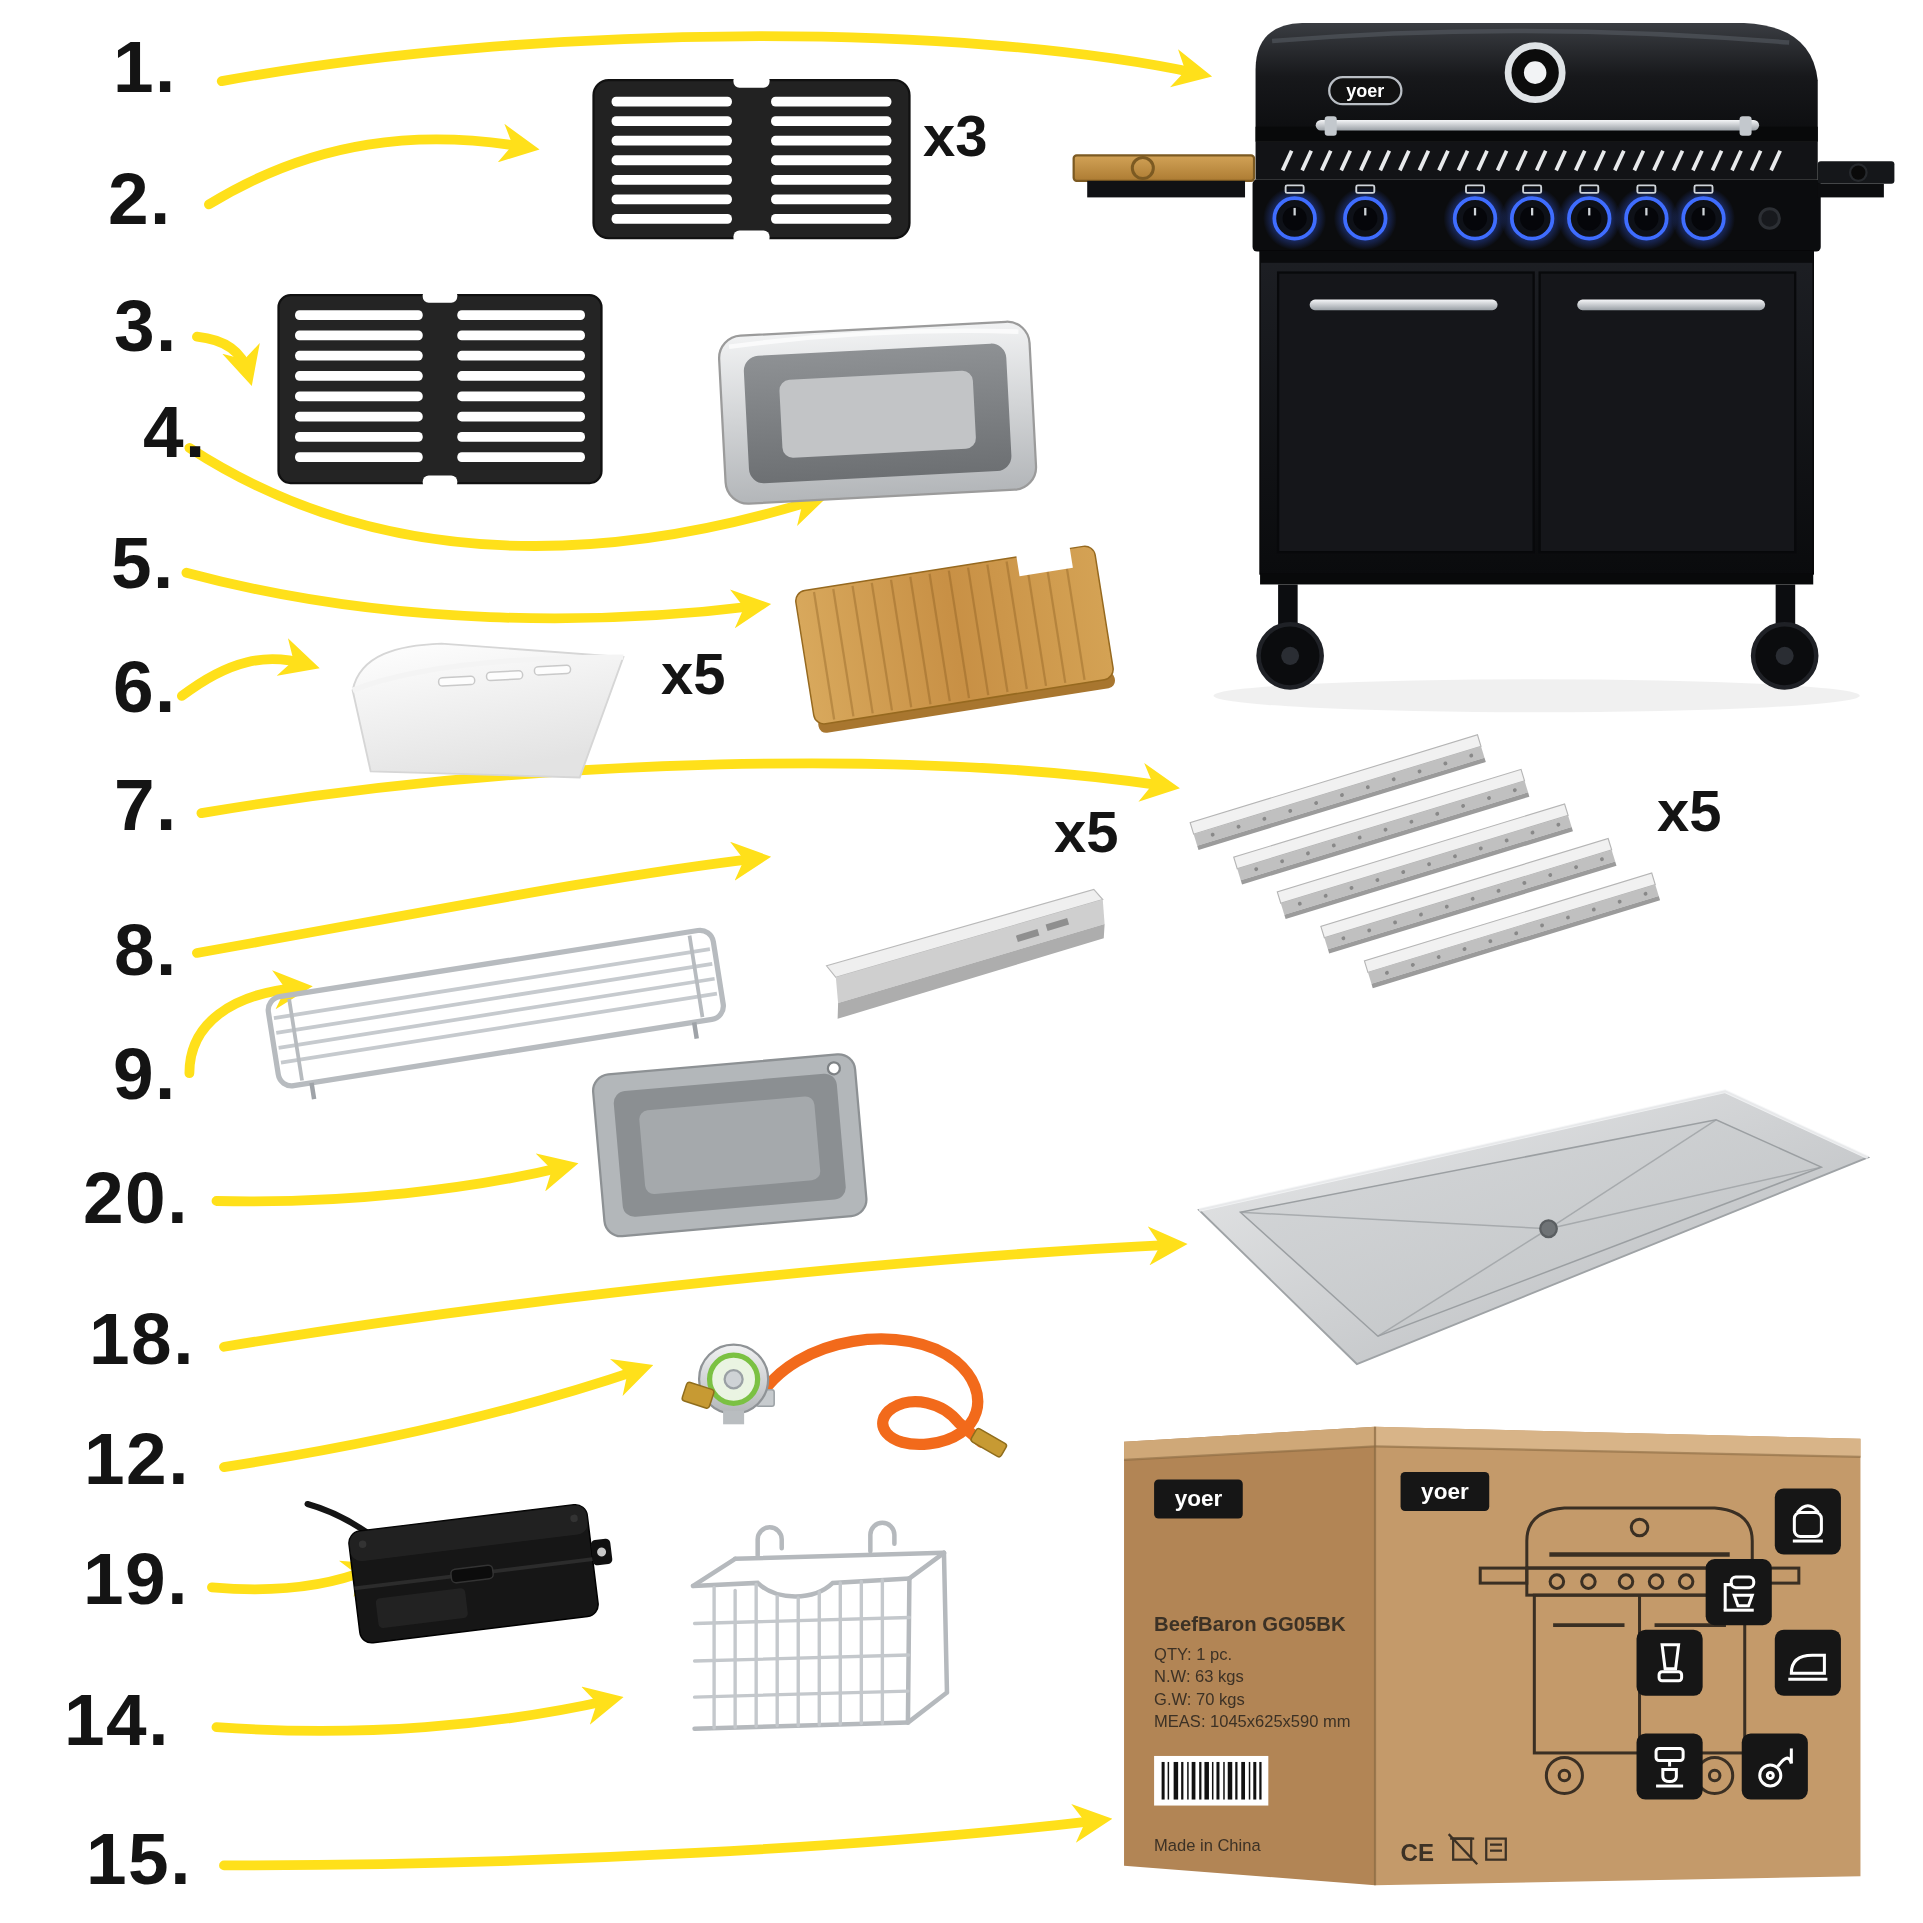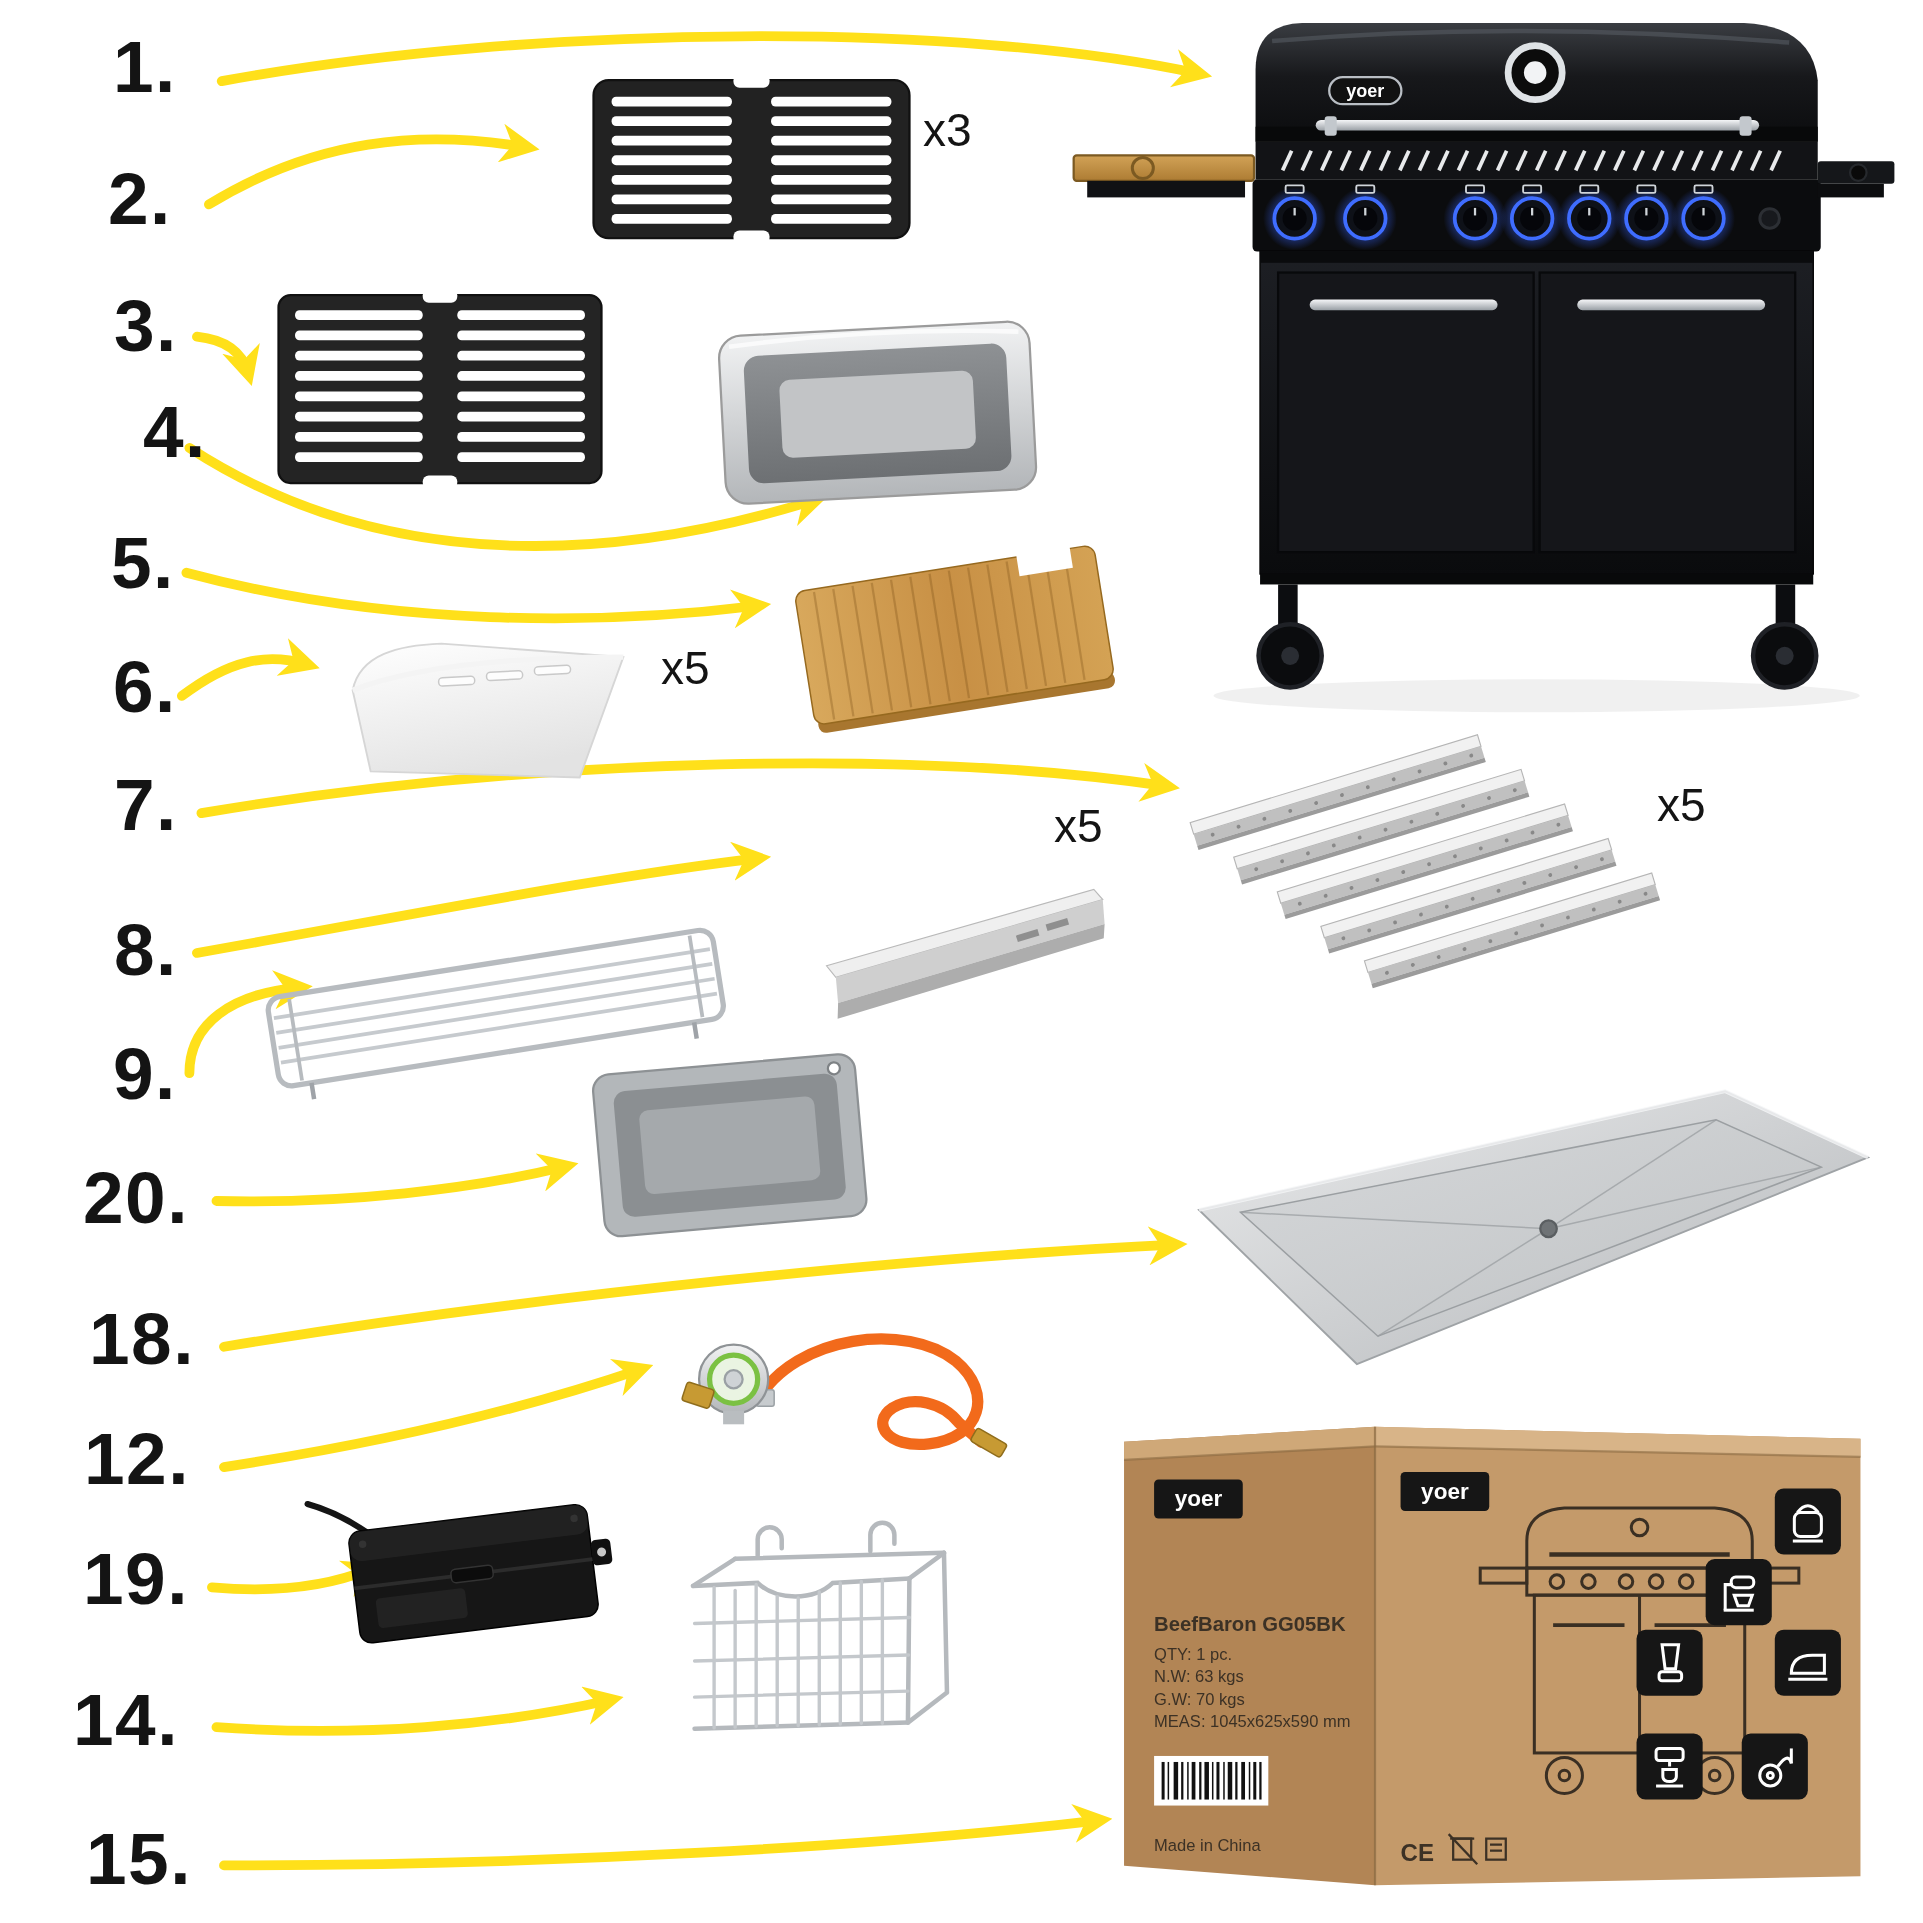--- a/index.html
+++ b/index.html
@@ -1,21 +1,21 @@
 <!DOCTYPE html>
 <html style="--arrow-color: #FFE01A;font-size:12px"><head>
 <meta charset="utf-8">
 <style>
   html,body{margin:0;padding:0;background:#ffffff;}
   #canvas{
     position:relative;width:1924px;height:1924px;background:#ffffff;
     overflow:hidden;font-family:"Liberation Sans",sans-serif;color:#141414;
   }
   .num{position:absolute;font-size:73px;font-weight:600;letter-spacing:1.5px;line-height:1;}
-  .mult{position:absolute;font-size:46px;font-weight:400;line-height:1;}
+  .mult{position:absolute;font-size:58px;font-weight:700;line-height:1;}
   .item{position:absolute;}
   .item svg{display:block;width:100%;height:100%;}
   #arrow-layer{position:absolute;left:0;top:0;width:1924px;height:1924px;}
   .arrow{fill:none;stroke:var(--arrow-color,#FFE01A);stroke-width:13px;stroke-linecap:round;marker-end:url(#ah);}
 </style>
 </head>
 <body>
 
 <div id="canvas">
 
@@ -48,21 +48,21 @@
   <div class="num" style="left:143px;top:395px">4.</div>
   <div class="num" style="left:111px;top:526px">5.</div>
   <div class="num" style="left:113px;top:650px">6.</div>
   <div class="num" style="left:114px;top:768px">7.</div>
   <div class="num" style="left:114px;top:913px">8.</div>
   <div class="num" style="left:113px;top:1037px">9.</div>
   <div class="num" style="left:83px;top:1161px">20.</div>
   <div class="num" style="left:89px;top:1302px">18.</div>
   <div class="num" style="left:84px;top:1422px">12.</div>
   <div class="num" style="left:83px;top:1542px">19.</div>
-  <div class="num" style="left:73px;top:1683px">14.</div>
+  <div class="num" style="left:64px;top:1683px">14.</div>
   <div class="num" style="left:86px;top:1822px">15.</div>
 
   <div class="mult" style="left:923px;top:107px">x3</div>
   <div class="mult" style="left:661px;top:645px">x5</div>
   <div class="mult" style="left:1054px;top:803px">x5</div>
   <div class="mult" style="left:1657px;top:782px">x5</div>
 
   <div class="item" style="left:1030px;top:7.5px;width:872px;height:714px">
     <svg viewBox="0 0 1160 950">
       <defs>

